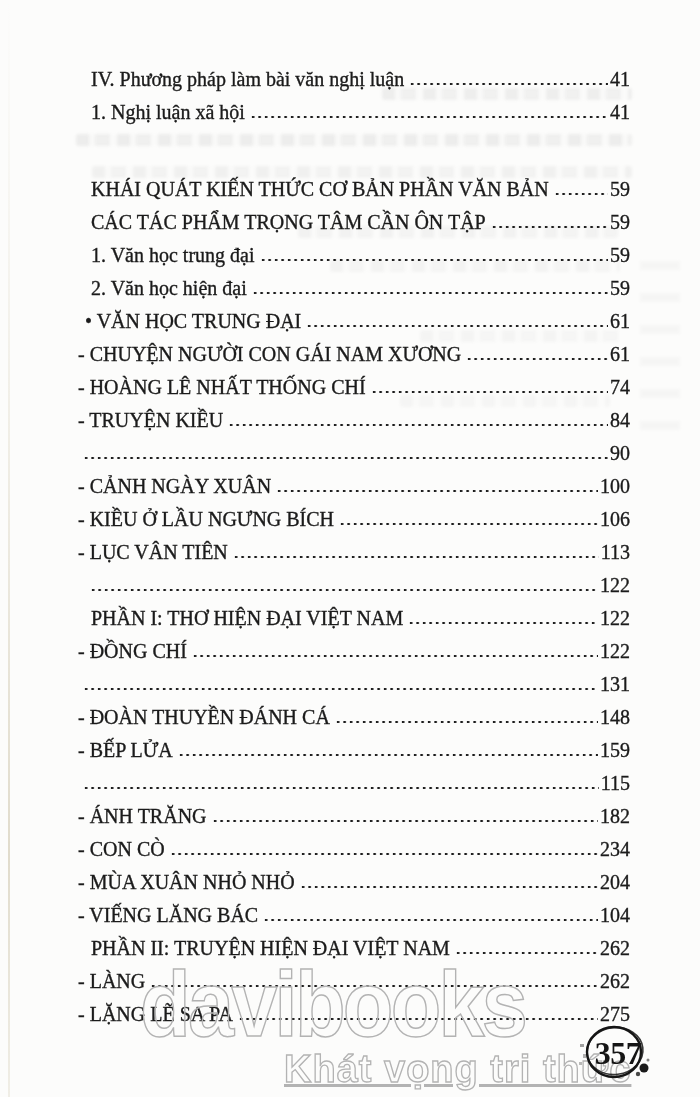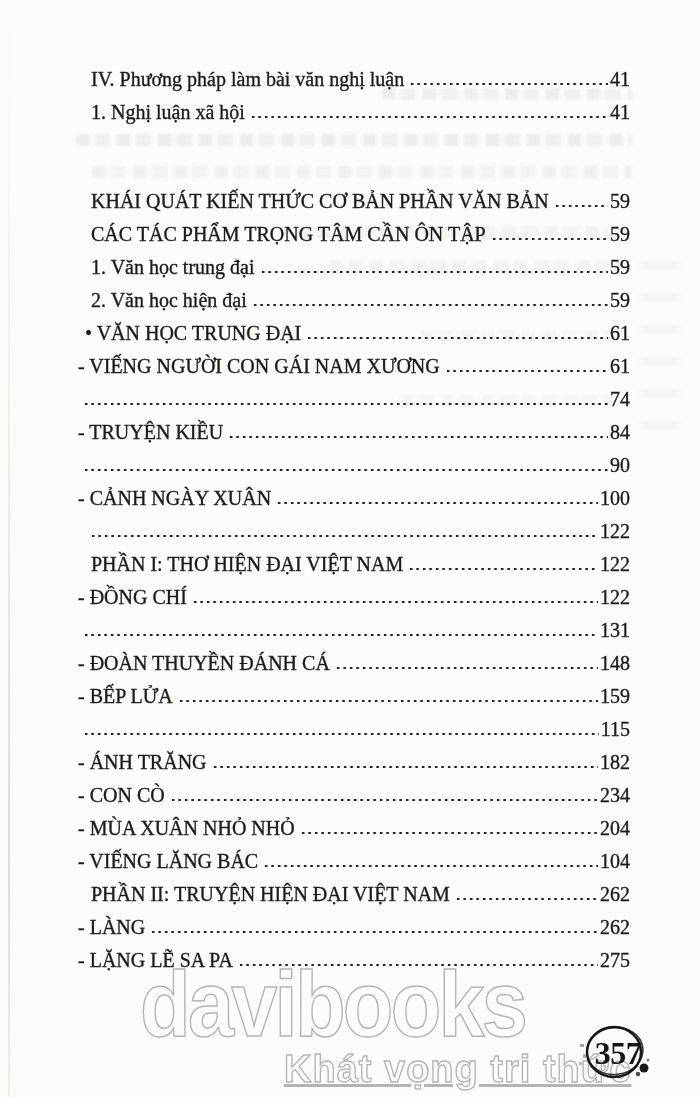--- a/index.html
+++ b/index.html
@@ -59,21 +59,21 @@
   .row {
     display: flex;
     align-items: baseline;
     height: 33px;
     line-height: 33px;
     font-size: 20px;
     color: var(--ink, #1b1b1b);
     -webkit-text-stroke: 0.35px var(--ink, #1b1b1b);
     white-space: nowrap;
   }
-  .row.gap-before { margin-top: 56px; }
+  .row.gap-before { margin-top: 44px; }
   .row.bullet { padding-left: 7px; }
   .row.plain  { padding-left: 13px; }
   .label { flex: 0 0 auto; }
   .dots {
     flex: 1 1 auto;
     height: 4px;
     margin: 0 2px 0 5px;
     background-image: radial-gradient(circle 1.3px at 3px 2px,
       var(--ink, #1b1b1b) 98%, rgba(0,0,0,0) 100%);
     background-size: 6.5px 4px;
@@ -172,41 +172,52 @@
     <span class="label">2. Văn học hiện đại</span>
     <span class="dots"></span>
     <span class="pagenum">59</span>
   </div>
       <div class="row bullet">
     <span class="label">• VĂN HỌC TRUNG ĐẠI</span>
     <span class="dots"></span>
     <span class="pagenum">61</span>
   </div>
       <div class="row dash">
-    <span class="label">- VIẾNG NGƯỜI CON GÁI NAM XƯƠNG</span>
+    <span class="label">- CHUYỆN NGƯỜI CON GÁI NAM XƯƠNG</span>
     <span class="dots"></span>
     <span class="pagenum">61</span>
   </div>
       <div class="row dash">
+    <span class="label">- HOÀNG LÊ NHẤT THỐNG CHÍ</span>
     <span class="dots"></span>
     <span class="pagenum">74</span>
   </div>
       <div class="row dash">
     <span class="label">- TRUYỆN KIỀU</span>
     <span class="dots"></span>
     <span class="pagenum">84</span>
   </div>
       <div class="row dash">
     <span class="dots"></span>
     <span class="pagenum">90</span>
   </div>
       <div class="row dash">
     <span class="label">- CẢNH NGÀY XUÂN</span>
     <span class="dots"></span>
     <span class="pagenum">100</span>
+  </div>
+      <div class="row dash">
+    <span class="label">- KIỀU Ở LẦU NGƯNG BÍCH</span>
+    <span class="dots"></span>
+    <span class="pagenum">106</span>
+  </div>
+      <div class="row dash">
+    <span class="label">- LỤC VÂN TIÊN</span>
+    <span class="dots"></span>
+    <span class="pagenum">113</span>
   </div>
       <div class="row bullet">
     <span class="dots"></span>
     <span class="pagenum">122</span>
   </div>
       <div class="row plain">
     <span class="label">PHẦN I: THƠ HIỆN ĐẠI VIỆT NAM</span>
     <span class="dots"></span>
     <span class="pagenum">122</span>
   </div>

